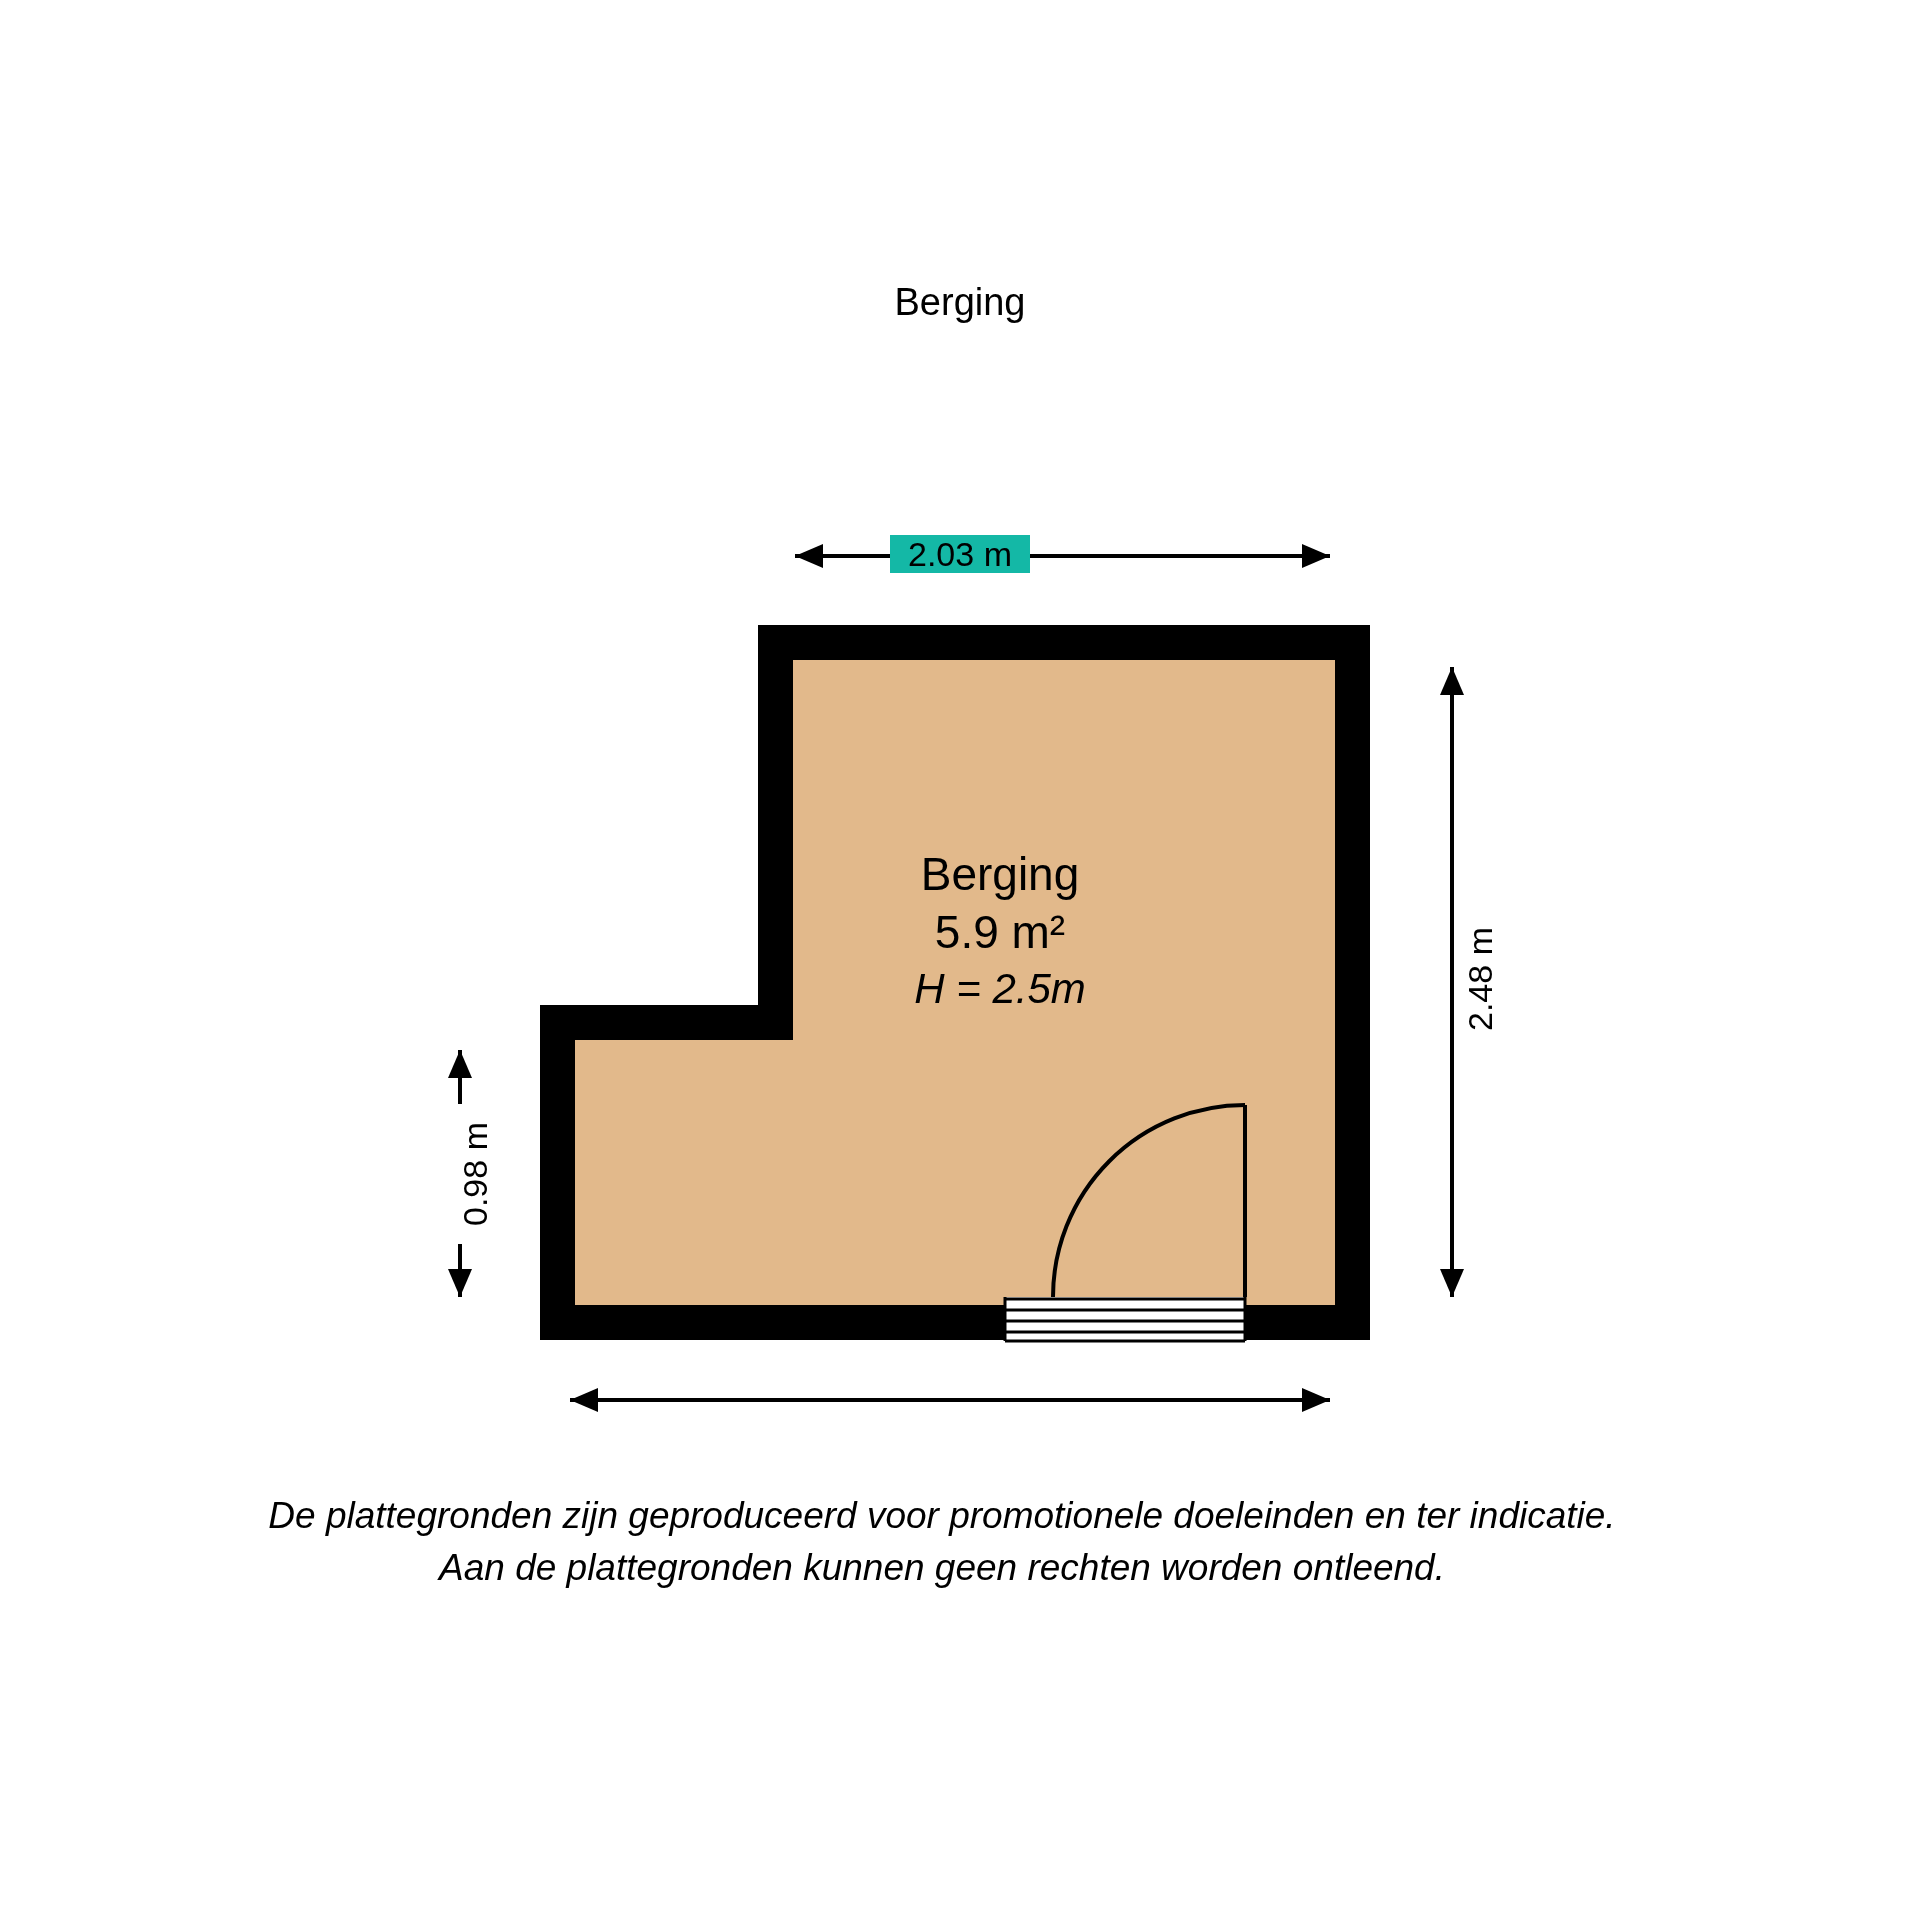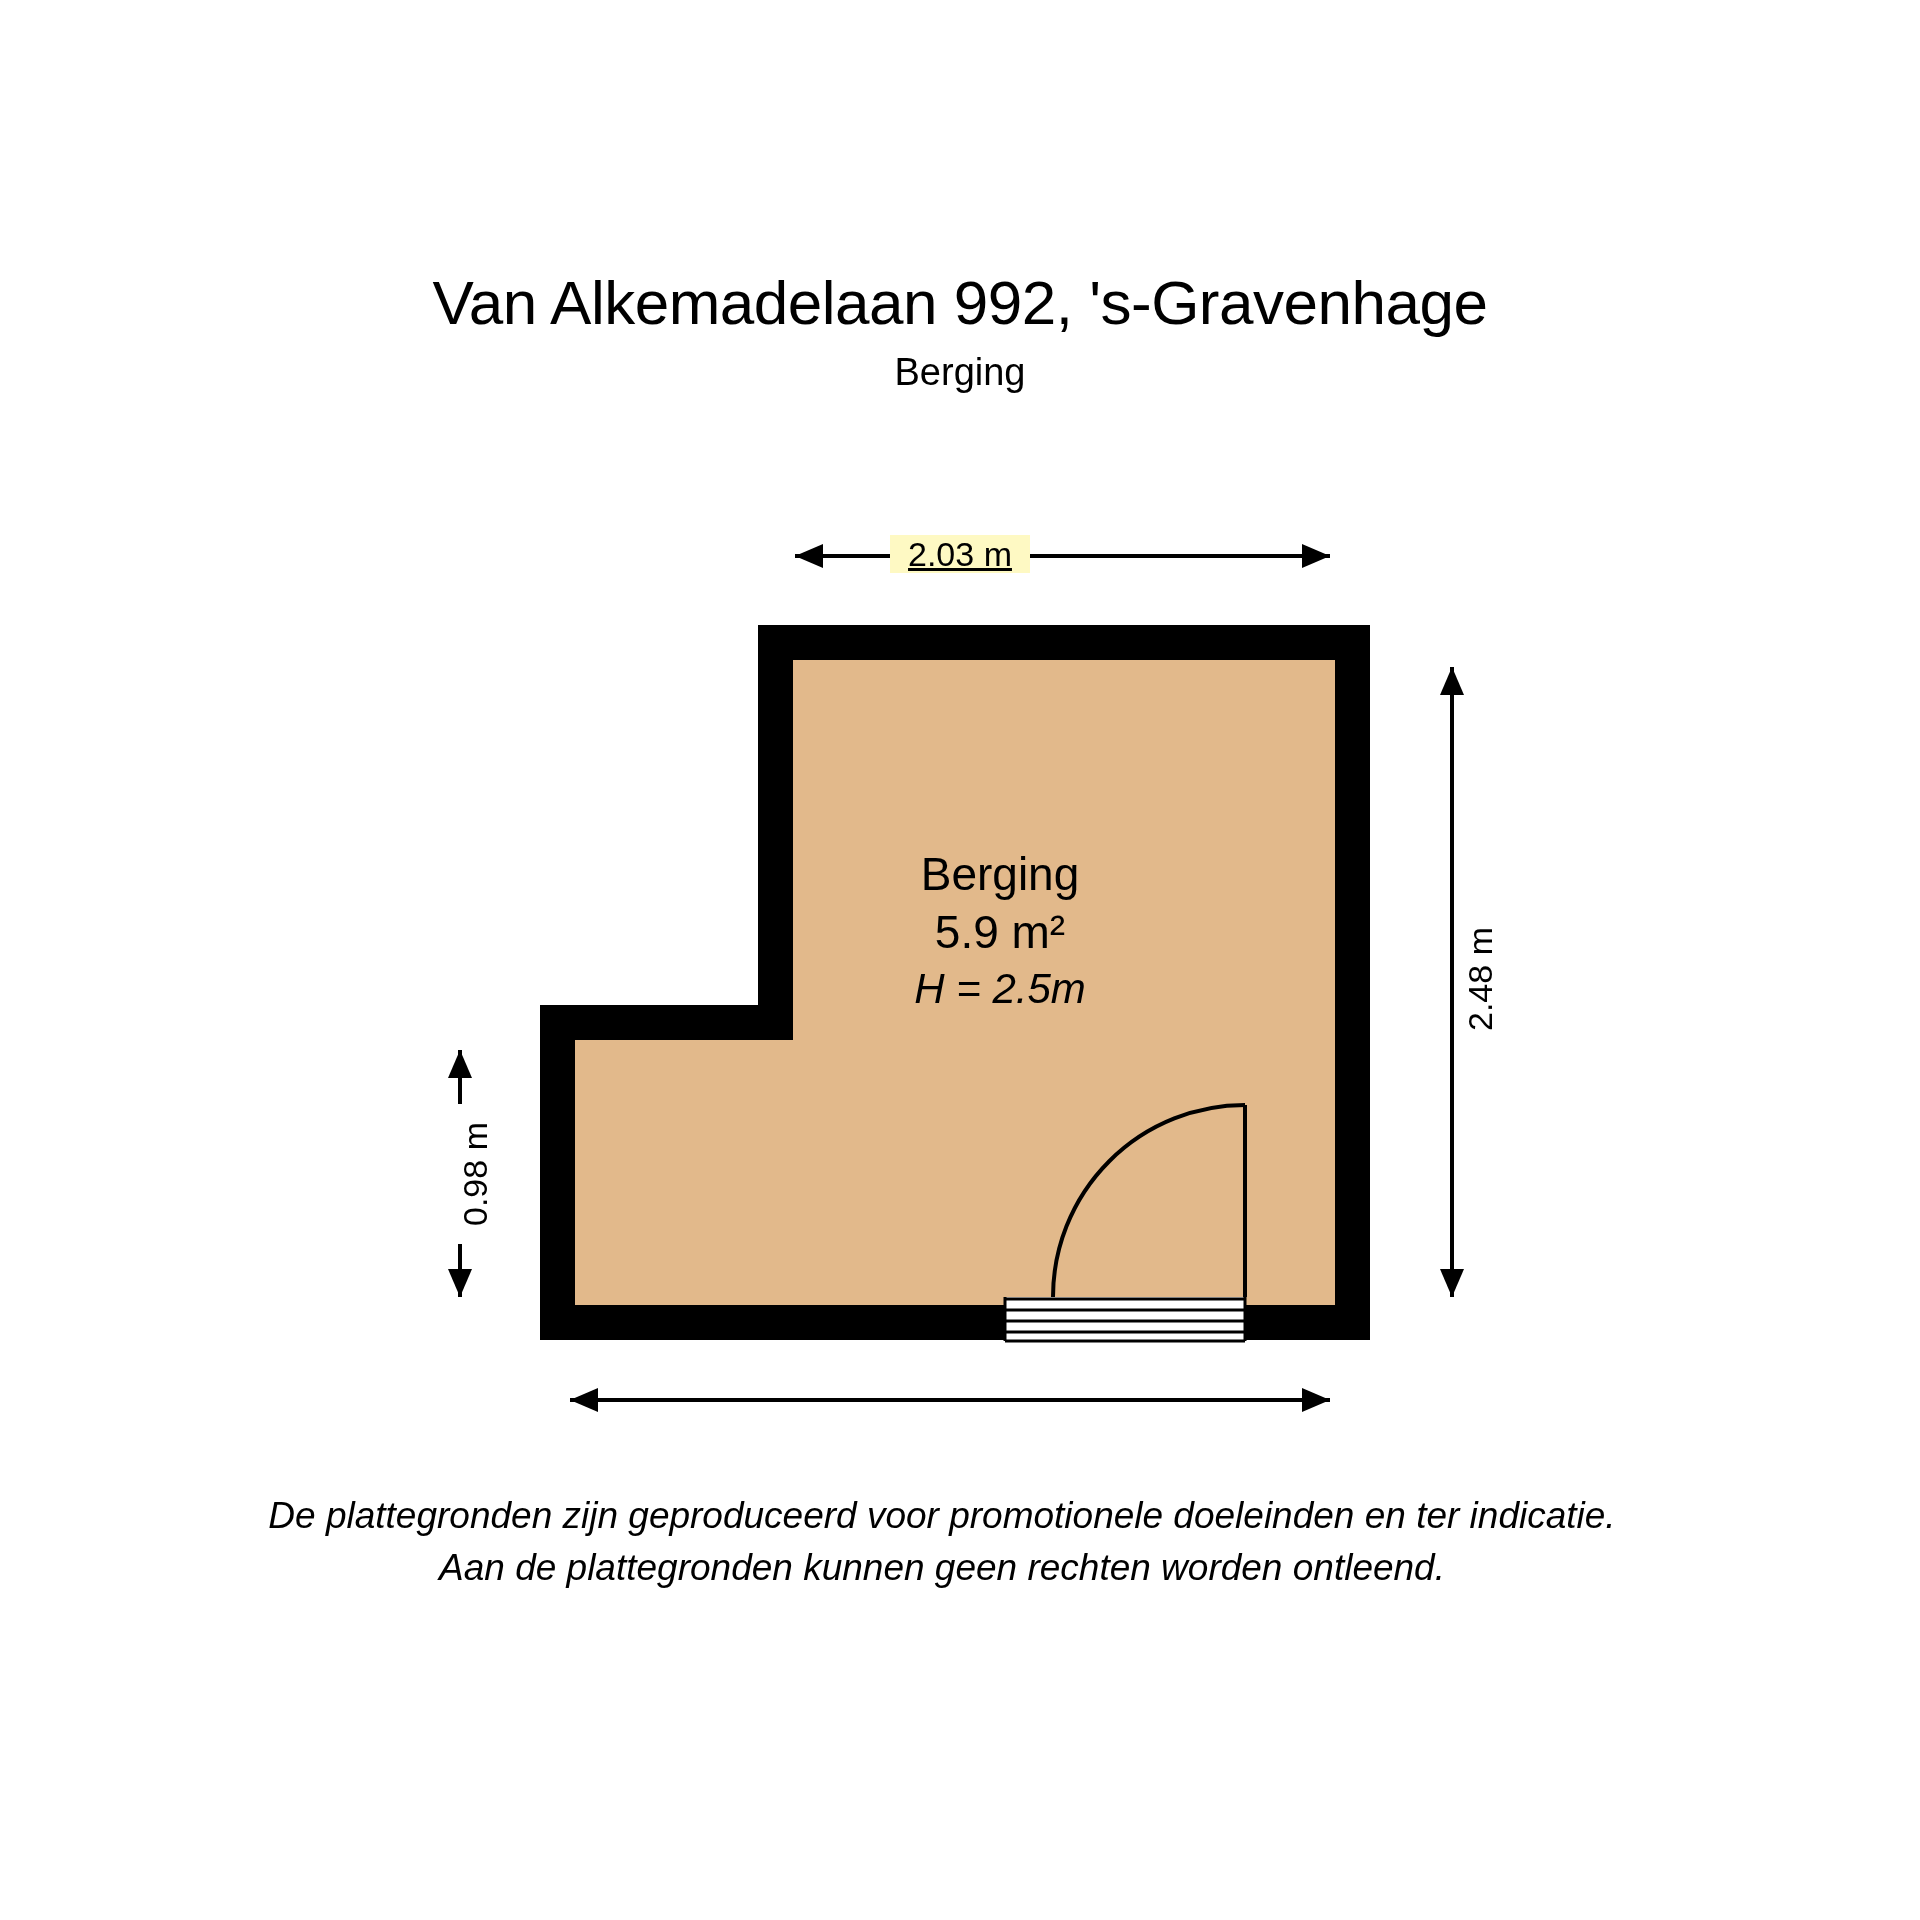--- a/index.html
+++ b/index.html
@@ -90,21 +90,20 @@
     font-style: italic;
     font-size: 37px;
     line-height: 52px;
   }
   #footer .line { display: block; }
 </style>
 </head>
 <body>
 
 <div id="header">
-  <div id="title">Van Alkemadelaan 992, 's-Gravenhage</div>
   <div id="subtitle">Berging</div>
 </div>
 
 <div id="plan">
 
   <svg width="1920" height="1920" viewBox="0 0 1920 1920" style="position:absolute;left:0;top:0;">
 
     <path d="M 758 625
              L 1370 625
              L 1370 1340
@@ -152,21 +151,21 @@
       <polygon points="460,1050 448,1078 472,1078" fill="#000000" stroke="none"></polygon>
       <polygon points="460,1297 448,1269 472,1269" fill="#000000" stroke="none"></polygon>
 
       <line x1="570" y1="1400" x2="1330" y2="1400"></line>
       <polygon points="570,1400 598,1388 598,1412" fill="#000000" stroke="none"></polygon>
       <polygon points="1330,1400 1302,1388 1302,1412" fill="#000000" stroke="none"></polygon>
     </g>
   </svg>
 
   <div class="dim-label" style="left:0;top:535px;width:1920px;text-align:center;">
-    <span style="display:inline-block;background:#fef9c3;padding:0 18px;text-decoration:underline;">2.03 m</span>
+    <span style="display:inline-block;background:#14b8a6;padding:0 18px;">2.03 m</span>
   </div>
 
   <div class="dim-label vert" style="left:1380px;top:960px;width:200px;text-align:center;transform:rotate(-90deg);">
     <span style="display:inline-block;background:#ffffff;padding:0 18px;">2.48 m</span>
   </div>
 
   <div class="dim-label vert" style="left:375px;top:1155px;width:200px;text-align:center;transform:rotate(-90deg);">
     <span style="display:inline-block;background:#ffffff;padding:0 18px;">0.98 m</span>
   </div>
 

